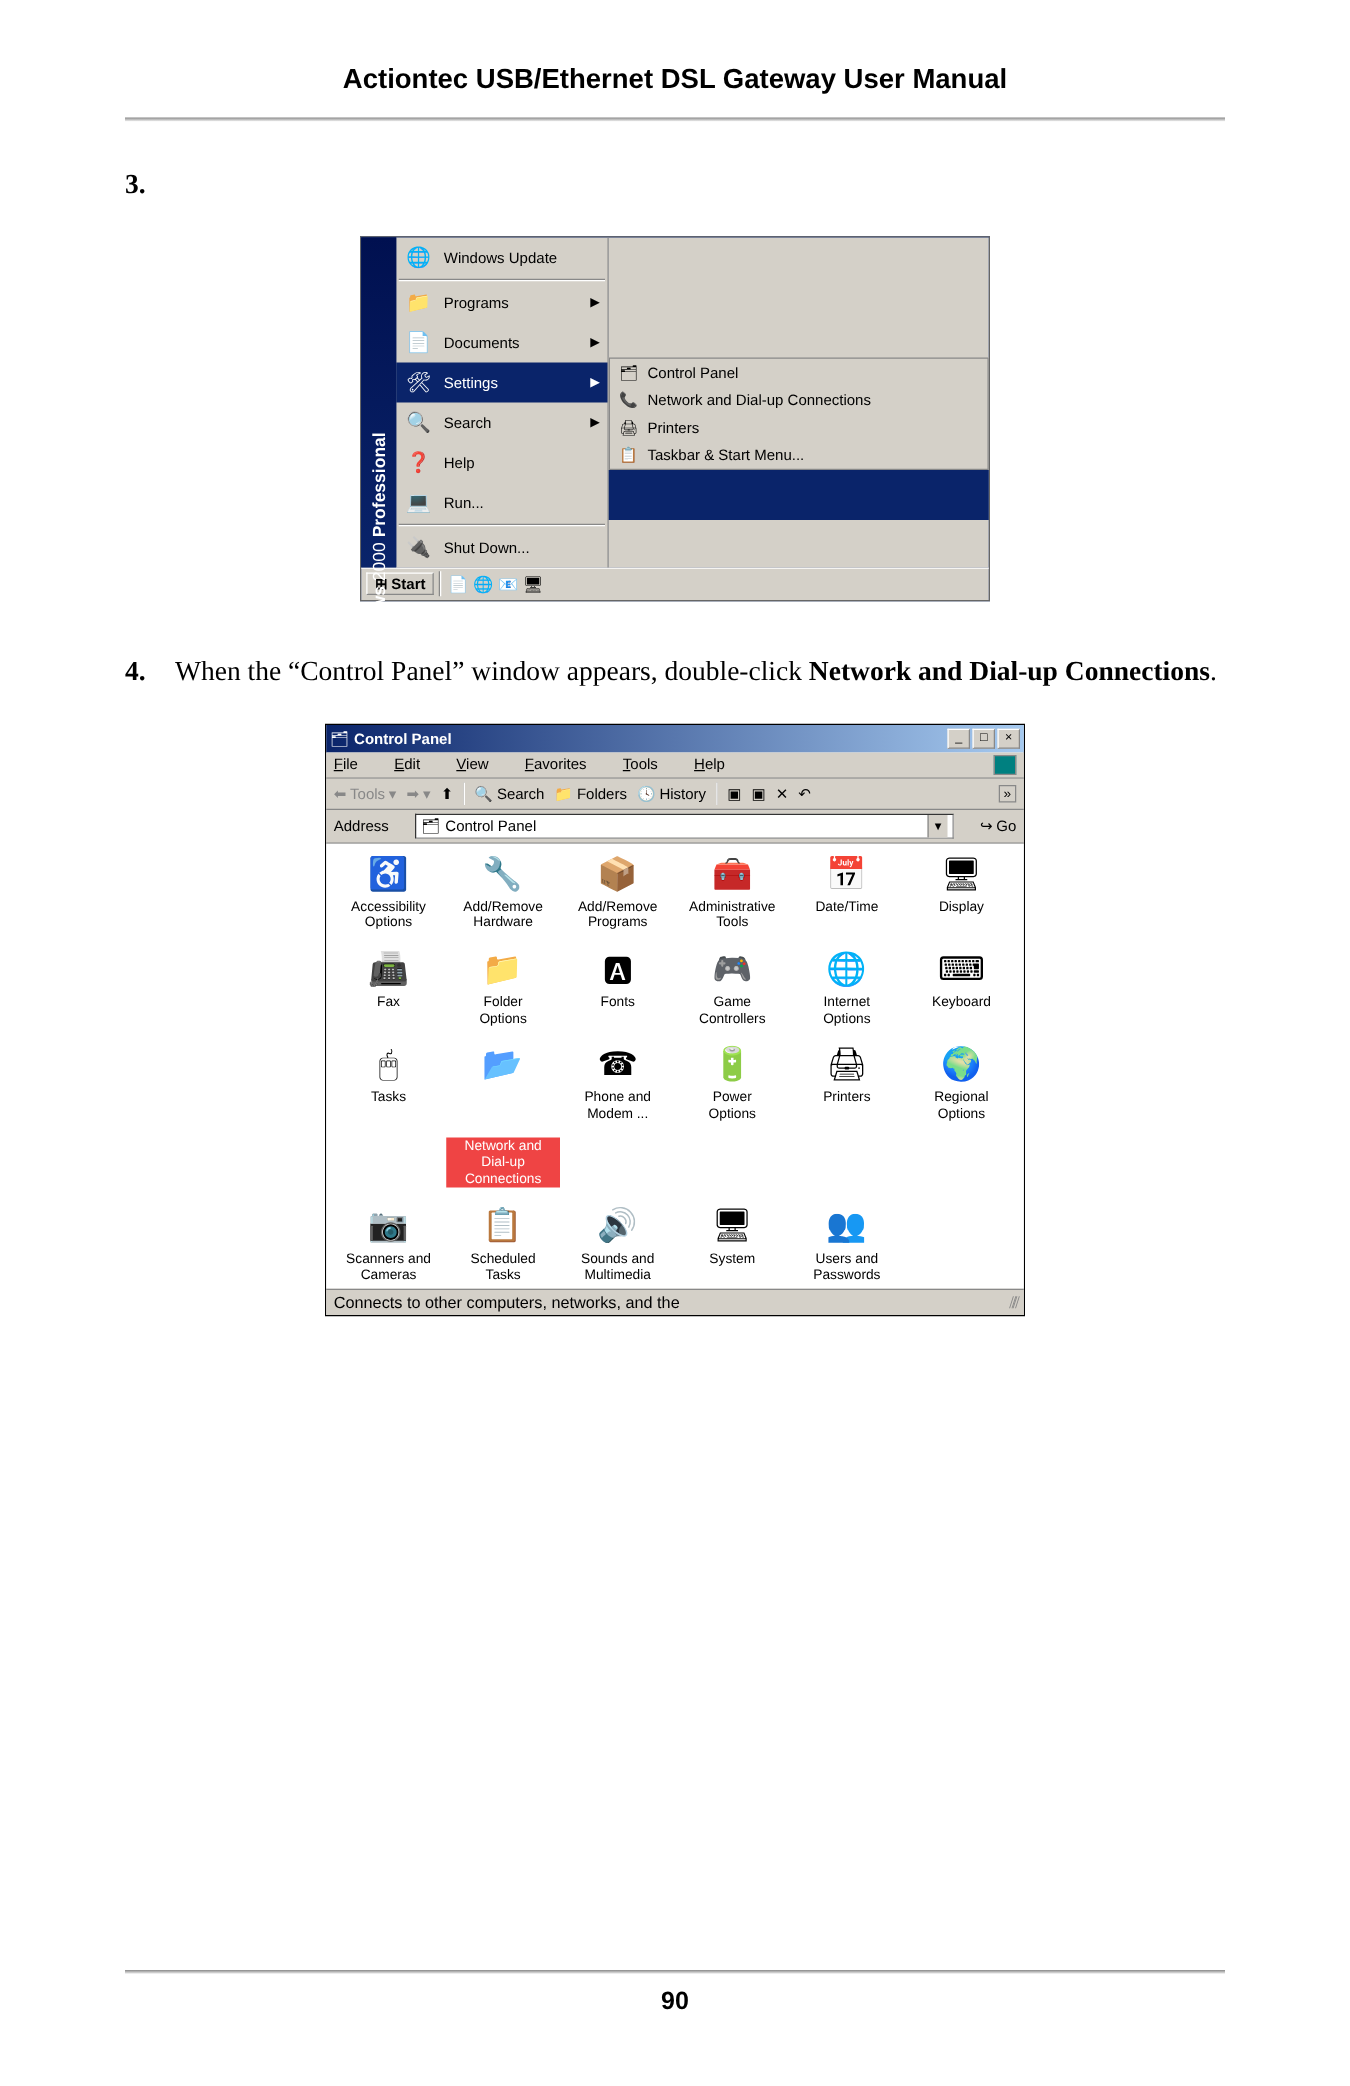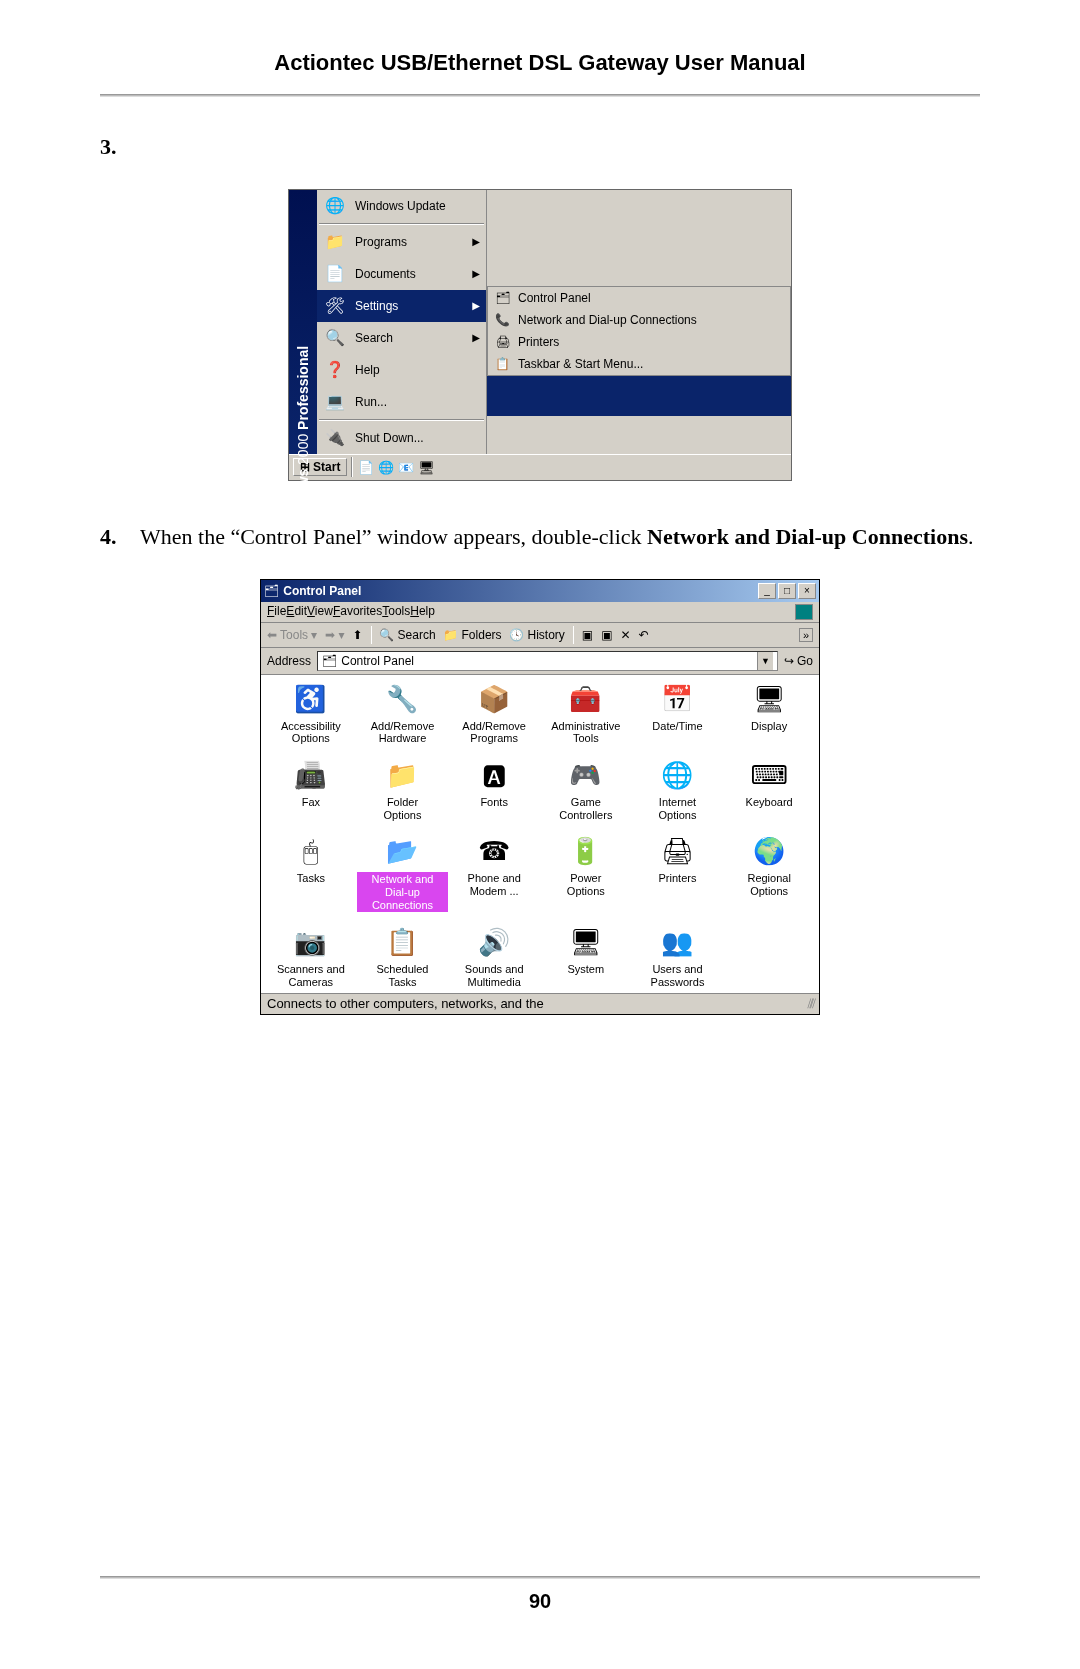--- a/index.html
+++ b/index.html
@@ -140,57 +140,57 @@
   }
   .f2-title .spacer { flex:1; }
   .f2-title .winbtn {
     width: 18px; height: 16px; background:#d4d0c8;
     border:1px solid #888; border-top-color:#fff; border-left-color:#fff;
     margin-left:2px; color:#000;
     display:flex;align-items:center;justify-content:center;
     font-size:10px; font-family: Arial;
   }
   .f2-menubar {
-    background:#d4d0c8; display:flex; padding: 2px 6px; gap: 0;
+    background:#d4d0c8; display:flex; padding: 2px 6px; gap: 29px;
     border-bottom:1px solid #888;
   }
   .f2-menubar span { cursor:default; }
   .f2-menubar .mlabel u { text-decoration: underline; }
   .f2-brand { margin-left:auto; width:18px;height:16px;background:#008080;border:1px solid #888; }
   .f2-toolbar {
     background:#d4d0c8; display:flex; align-items:center;
     padding: 3px 6px; gap: 8px; border-bottom:1px solid #888;
     font-size:12px;
   }
   .tbtn { display:flex; align-items:center; gap:3px; color:#888; }
   .tbtn.active { color:#000; }
   .tbar-sep { width:1px; height:18px; background:#888; border-right:1px solid #fff; }
   .dblright { font-size:11px; margin-left:auto; border:1px solid #888; padding:0 3px; background:#d4d0c8;}
   .f2-address {
     background:#d4d0c8; display:flex; align-items:center;
-    padding: 3px 6px; gap:6px; border-bottom:1px solid #888;
+    padding: 3px 6px; gap:21px; border-bottom:1px solid #888;
   }
   .addr-box {
     flex:1; background:#fff; border:1px inset #888;
     height:20px; display:flex; align-items:center; padding:0 4px; gap:4px;
   }
   .addr-drop { width:16px; background:#d4d0c8; border-left:1px solid #888;
     display:flex;align-items:center;justify-content:center;font-size:9px;height:18px;margin-left:auto;}
   .go-btn { display:flex; align-items:center; gap:3px; }
   .f2-body {
     background:#fff; padding: 8px 4px 4px;
     display:grid; grid-template-columns: repeat(6, 1fr);
     row-gap: 14px;
   }
   .cp-item {
     display:flex; flex-direction:column; align-items:center;
     text-align:center; font-size:11px; line-height:1.15;
     cursor: default;
   }
-  .cp-item.selected .cp-label { background:#d946ef; color:#fff; padding:1px 2px; }
+  .cp-item.selected .cp-label { background:#ef4444; color:#fff; padding:1px 2px;margin-top:38px; }
   .cp-icon { width:36px; height:34px; display:flex;align-items:center;justify-content:center;font-size:26px; margin-bottom:3px;}
   .cp-icon.selected-i { filter: brightness(0.7) sepia(1) hue-rotate(180deg) saturate(4); }
   .f2-status {
     background:#d4d0c8; border-top:1px solid #888;
     padding: 2px 6px; font-size:13px; display:flex;
   }
   .f2-status .grip { margin-left:auto; color:#888; letter-spacing:-3px; }
 
   .footer-hr {
     position:absolute; left:100px; right:100px; bottom: 90px;

